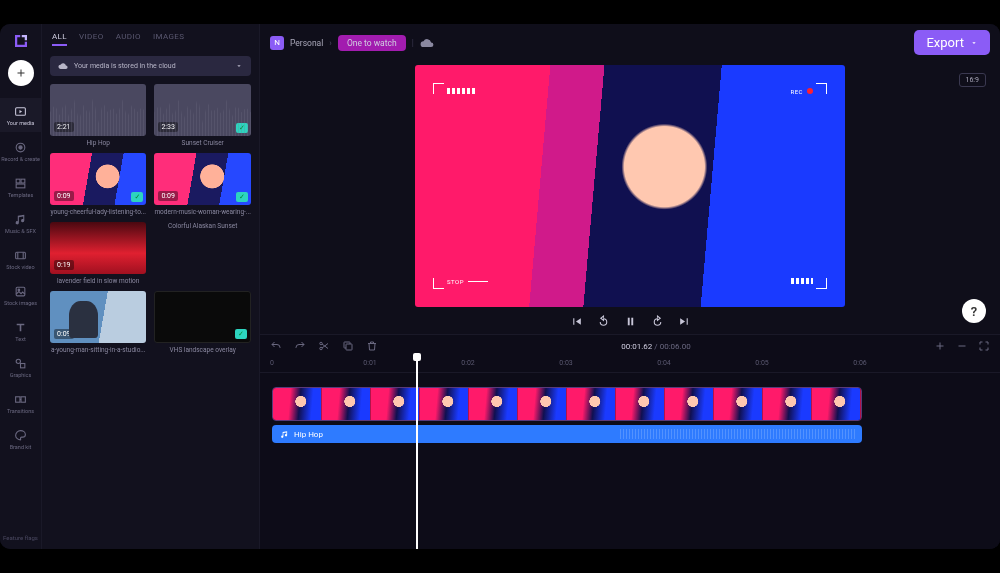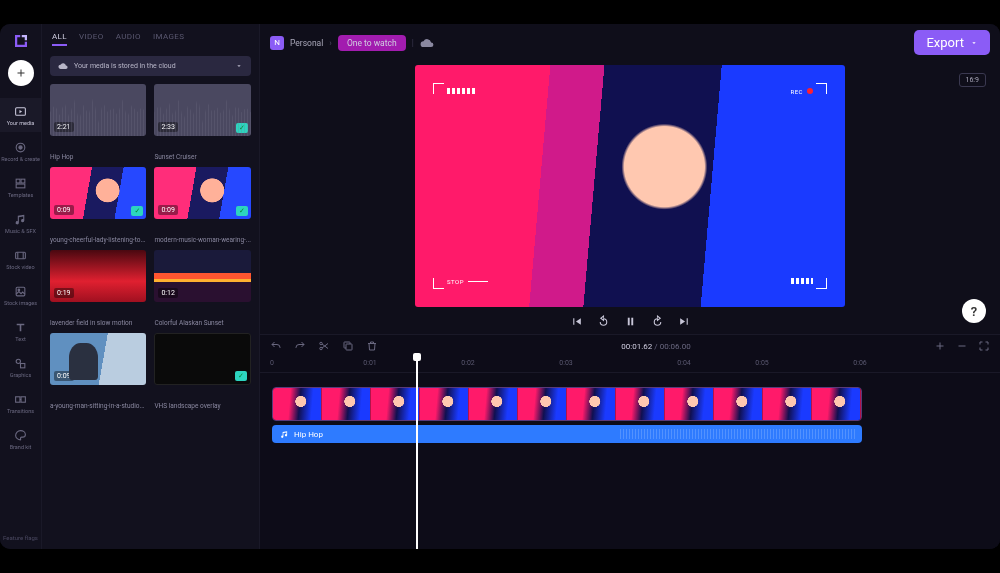--- a/index.html
+++ b/index.html
@@ -10,28 +10,28 @@
   .rail { width: 42px; background: #12111e; display: flex; flex-direction: column; align-items: center; padding-top: 6px; gap: 2px; border-right: 1px solid #1a1928; }
   .logo { width: 22px; height: 22px; display:flex; align-items:center; justify-content:center; margin-bottom:6px; }
   .add-btn { width: 26px; height: 26px; border-radius: 50%; background: #fff; color: #333; display:flex; align-items:center; justify-content:center; font-size:16px; margin-bottom:10px; cursor:pointer; }
   .rail-item { width:100%; display:flex; flex-direction:column; align-items:center; gap:2px; padding:6px 0; cursor:pointer; color:#6a6880; }
   .rail-item.active { color:#c9c7da; background:#1a1928; }
   .rail-item .ric { width:14px; height:14px; display:flex; align-items:center; justify-content:center; }
   .rail-item span { font-size:5.5px; text-align:center; line-height:1.1; }
   .rail-bottom { margin-top:auto; padding-bottom:8px; font-size:6px; color:#4a4860; }
 
   
-  .panel { width: 218px; background: #12111e; display:flex; flex-direction:column; border-right:1px solid #1a1928; }
+  .panel { width: 218px; background: #12111e; display:flex; flex-direction:column; border-right:1px solid #1a1928;text-align:center; }
   .tabs { display:flex; gap:12px; padding:8px 10px 6px; font-size:8px; color:#5a5870; }
   .tabs .tab { cursor:pointer; letter-spacing:0.4px; }
   .tabs .tab.active { color:#d0ceE0; border-bottom:2px solid #8b5cf6; padding-bottom:3px; }
   .cloud-bar { margin:4px 8px 8px; background:#2a2840; border-radius:4px; padding:5px 8px; display:flex; align-items:center; gap:6px; font-size:7px; color:#b8b6c8; cursor:pointer; }
   .cloud-bar .chev { margin-left:auto; }
   .media-grid { flex:1; overflow:auto; padding:0 8px; display:grid; grid-template-columns:1fr 1fr; gap:6px 8px; align-content:start; }
-  .media-item { display:flex; flex-direction:column; gap:17px; }
+  .media-item { display:flex; flex-direction:column; gap:3px; }
   .thumb { position:relative; width:100%; height:52px; border-radius:3px; overflow:hidden; cursor:pointer; }
   .thumb .dur { position:absolute; left:4px; bottom:4px; font-size:7px; color:#fff; background:rgba(0,0,0,0.4); padding:1px 3px; border-radius:2px; }
   .thumb .chk { position:absolute; right:3px; bottom:3px; width:12px; height:10px; background:#2dd4bf; border-radius:2px; display:flex; align-items:center; justify-content:center; font-size:7px; color:#083; }
   .media-item .mlabel { font-size:6.5px; color:#8a88a0; white-space:nowrap; overflow:hidden; text-overflow:ellipsis; }
 
   
   .t-wave { background: linear-gradient(#4a4860,#4a4860); }
   .t-wave::after { content:""; position:absolute; inset:0; background: repeating-linear-gradient(90deg, rgba(120,118,140,0.4) 0 1px, transparent 1px 3px); clip-path: polygon(0 55%, 5% 40%, 10% 60%, 15% 35%, 20% 65%, 25% 30%, 30% 70%, 35% 40%, 40% 60%, 45% 25%, 50% 75%, 55% 35%, 60% 55%, 65% 45%, 70% 60%, 75% 30%, 80% 65%, 85% 40%, 90% 55%, 95% 45%, 100% 55%, 100% 100%, 0 100%); opacity:0.6; }
   .t-face { background: radial-gradient(circle at 60% 45%, #ffb199 0 18%, transparent 19%), linear-gradient(100deg,#ff2d7a 0 40%,#1a1a60 40% 70%,#2648ff 70%); }
   .t-red { background: linear-gradient(#4a0810,#e02030 60%,#a01020); }
@@ -247,23 +247,20 @@
           </div>
           <div class="mlabel">modern-music-woman-wearing-...</div>
         </div>
         <div class="media-item">
           <div class="thumb t-red">
             <div class="dur">0:19</div>
           </div>
           <div class="mlabel">lavender field in slow motion</div>
         </div>
         <div class="media-item">
-          <div class="thumb t-sunset">
-            <div class="dur">0:12</div>
-          </div>
           <div class="mlabel">Colorful Alaskan Sunset</div>
         </div>
         <div class="media-item">
           <div class="thumb t-man">
             <div class="dur">0:09</div>
           </div>
           <div class="mlabel">a-young-man-sitting-in-a-studio...</div>
         </div>
         <div class="media-item">
           <div class="thumb t-vhs">
@@ -394,21 +391,21 @@
               </svg>
             </div>
         </div>
       </div>
       <div style="position:relative; flex:1;">
         <div class="ruler" id="ruler">
             <div class="tick" style="left: 12px;">0</div>
             <div class="tick" style="left: 110px;">0:01</div>
             <div class="tick" style="left: 208px;">0:02</div>
             <div class="tick" style="left: 306px;">0:03</div>
-            <div class="tick" style="left: 424px;">0:04</div>
+            <div class="tick" style="left: 404px;">0:04</div>
             <div class="tick" style="left: 502px;">0:05</div>
             <div class="tick" style="left: 600px;">0:06</div>
           </div>
         <div class="playhead" style="left:156px;"></div>
         <div class="tracks">
           <div class="track">
             <div class="vclip" style="left:2px; width:590px;">
               <div class="vf"></div>
                 <div class="vf"></div>
                 <div class="vf"></div>

